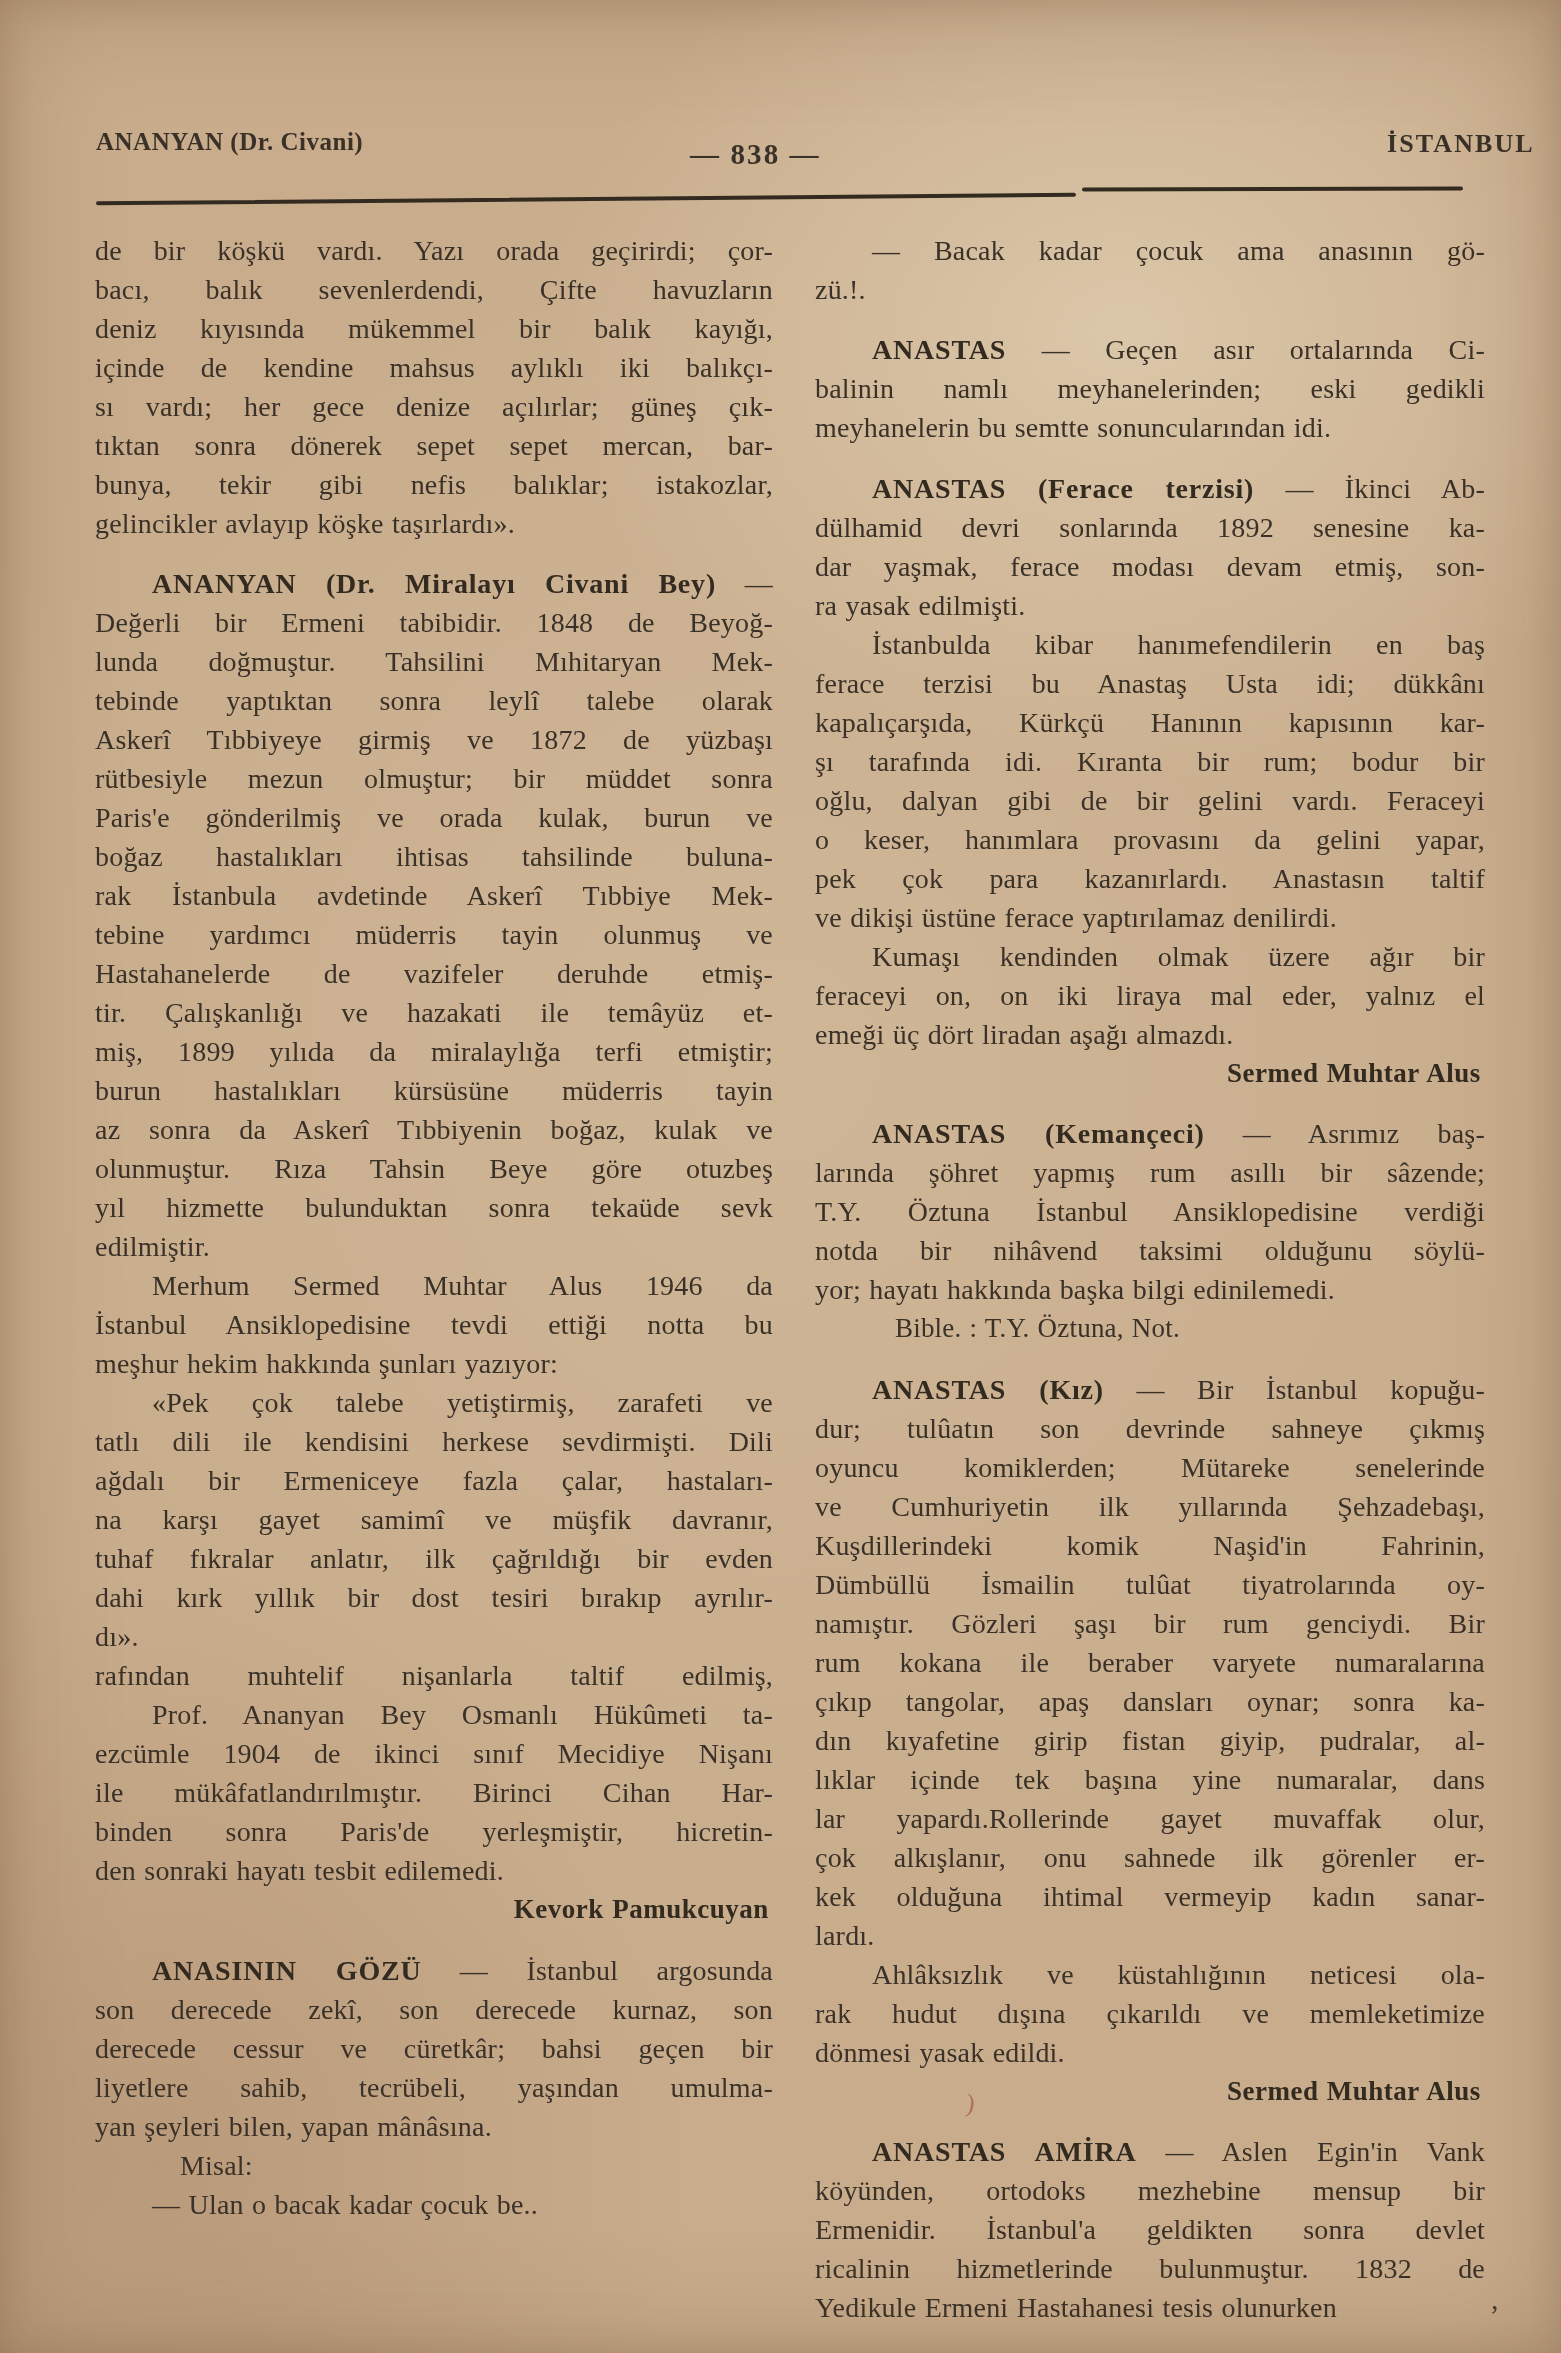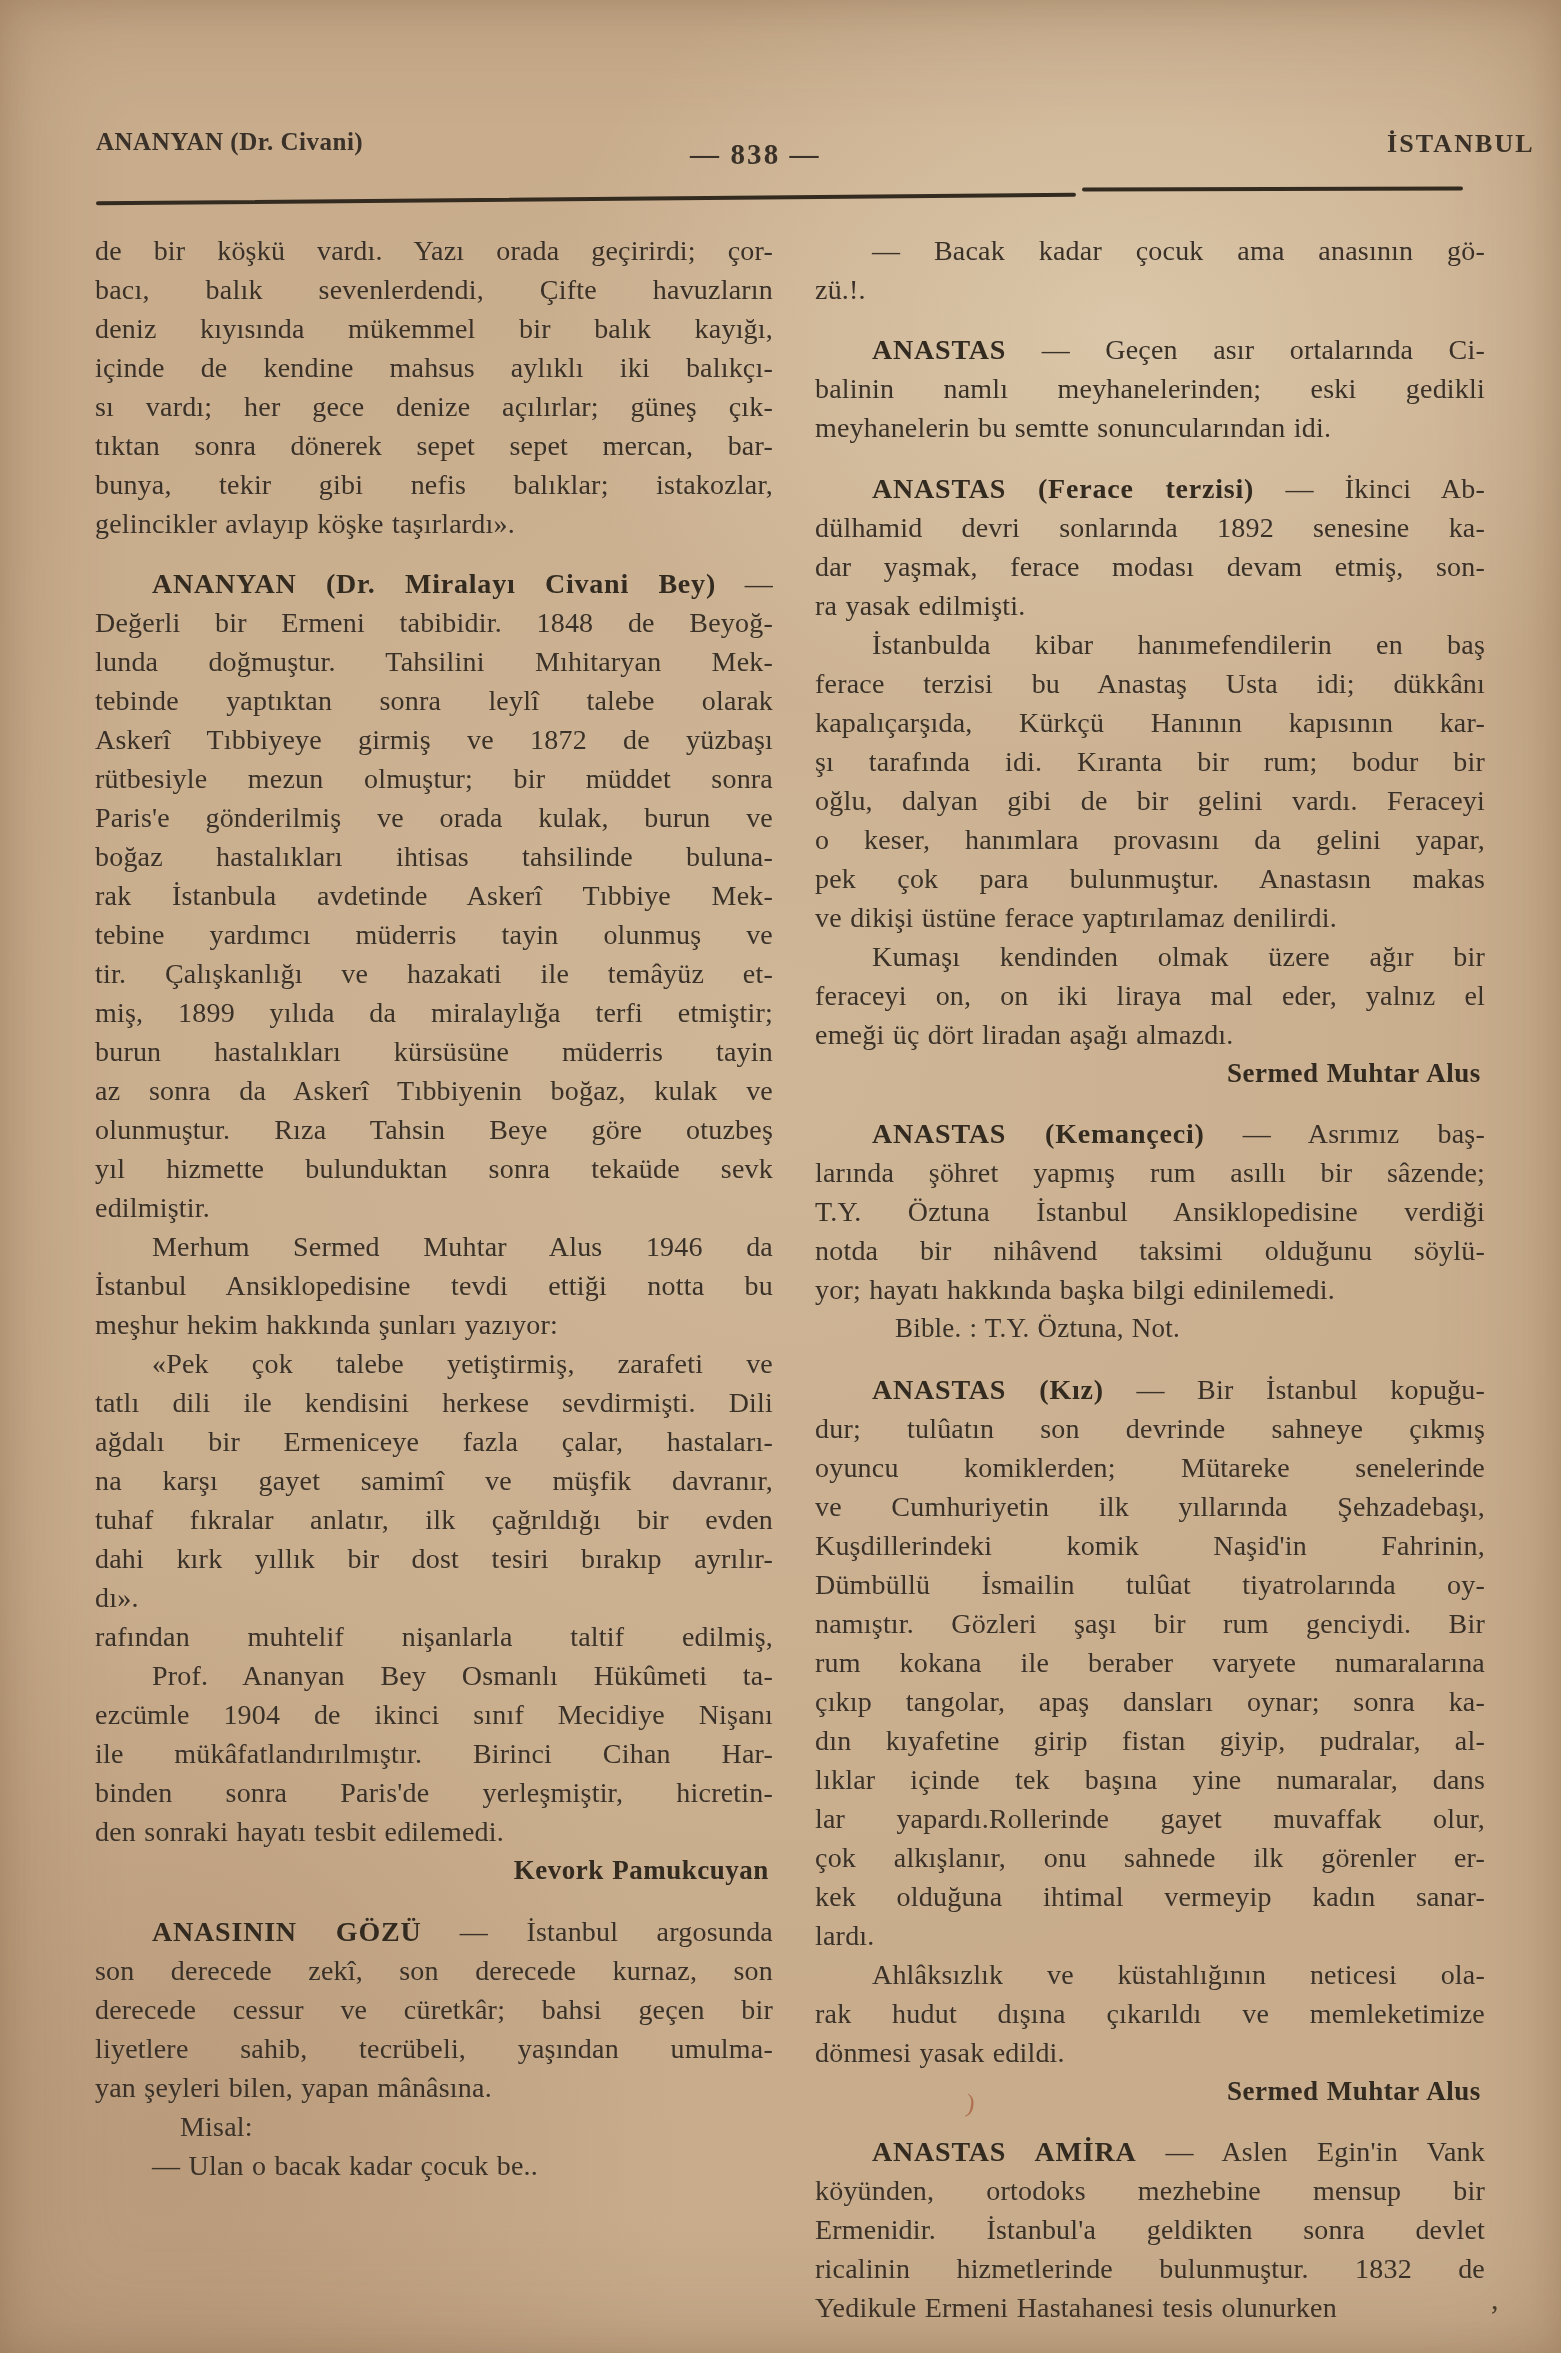--- a/index.html
+++ b/index.html
@@ -79,20 +79,21 @@
         <div class="line first" data-name="text-line"><b class="head" data-name="entry-headword">ANANYAN (Dr. Miralayı Civani Bey)</b> —</div>
         <div class="line" data-name="text-line">Değerli bir Ermeni tabibidir. 1848 de Beyoğ-</div>
         <div class="line" data-name="text-line">lunda doğmuştur. Tahsilini Mıhitaryan Mek-</div>
         <div class="line" data-name="text-line">tebinde yaptıktan sonra leylî talebe olarak</div>
         <div class="line" data-name="text-line">Askerî Tıbbiyeye girmiş ve 1872 de yüzbaşı</div>
         <div class="line" data-name="text-line">rütbesiyle mezun olmuştur; bir müddet sonra</div>
         <div class="line" data-name="text-line">Paris'e gönderilmiş ve orada kulak, burun ve</div>
         <div class="line" data-name="text-line">boğaz hastalıkları ihtisas tahsilinde buluna-</div>
         <div class="line" data-name="text-line">rak İstanbula avdetinde Askerî Tıbbiye Mek-</div>
         <div class="line" data-name="text-line">tebine yardımcı müderris tayin olunmuş ve</div>
+        <div class="line" data-name="text-line">Hastahanelerde de vazifeler deruhde etmiş-</div>
         <div class="line" data-name="text-line">tir. Çalışkanlığı ve hazakati ile temâyüz et-</div>
         <div class="line" data-name="text-line">miş, 1899 yılıda da miralaylığa terfi etmiştir;</div>
         <div class="line" data-name="text-line">burun hastalıkları kürsüsüne müderris tayin</div>
         <div class="line" data-name="text-line">az sonra da Askerî Tıbbiyenin boğaz, kulak ve</div>
         <div class="line" data-name="text-line">olunmuştur. Rıza Tahsin Beye göre otuzbeş</div>
         <div class="line" data-name="text-line">yıl hizmette bulunduktan sonra tekaüde sevk</div>
         <div class="line end" data-name="text-line">edilmiştir.</div>
       </div>
       <div class="block para" data-name="paragraph-merhum-sermed">
         <div class="line first" data-name="text-line">Merhum Sermed Muhtar Alus 1946 da</div>
@@ -149,21 +150,21 @@
         <div class="line" data-name="text-line">dar yaşmak, ferace modası devam etmiş, son-</div>
         <div class="line end" data-name="text-line">ra yasak edilmişti.</div>
       </div>
       <div class="block para" data-name="paragraph-anastas-usta">
         <div class="line first" data-name="text-line">İstanbulda kibar hanımefendilerin en baş</div>
         <div class="line" data-name="text-line">ferace terzisi bu Anastaş Usta idi; dükkânı</div>
         <div class="line" data-name="text-line">kapalıçarşıda, Kürkçü Hanının kapısının kar-</div>
         <div class="line" data-name="text-line">şı tarafında idi. Kıranta bir rum; bodur bir</div>
         <div class="line" data-name="text-line">oğlu, dalyan gibi de bir gelini vardı. Feraceyi</div>
         <div class="line" data-name="text-line">o keser, hanımlara provasını da gelini yapar,</div>
-        <div class="line" data-name="text-line">pek çok para bulunmuştur. Anastasın makas</div>
+        <div class="line" data-name="text-line">pek çok para kazanırlardı. Anastasın taltif</div>
         <div class="line end" data-name="text-line">ve dikişi üstüne ferace yaptırılamaz denilirdi.</div>
       </div>
       <div class="block para" data-name="paragraph-kumas">
         <div class="line first" data-name="text-line">Kumaşı kendinden olmak üzere ağır bir</div>
         <div class="line" data-name="text-line">feraceyi on, on iki liraya mal eder, yalnız el</div>
         <div class="line end" data-name="text-line">emeği üç dört liradan aşağı almazdı.</div>
       </div>
       <div class="block sig" data-name="signature-sermed-muhtar-alus-1">
         <div class="line sigline end" data-name="signature-name">Sermed Muhtar Alus</div>
       </div>

